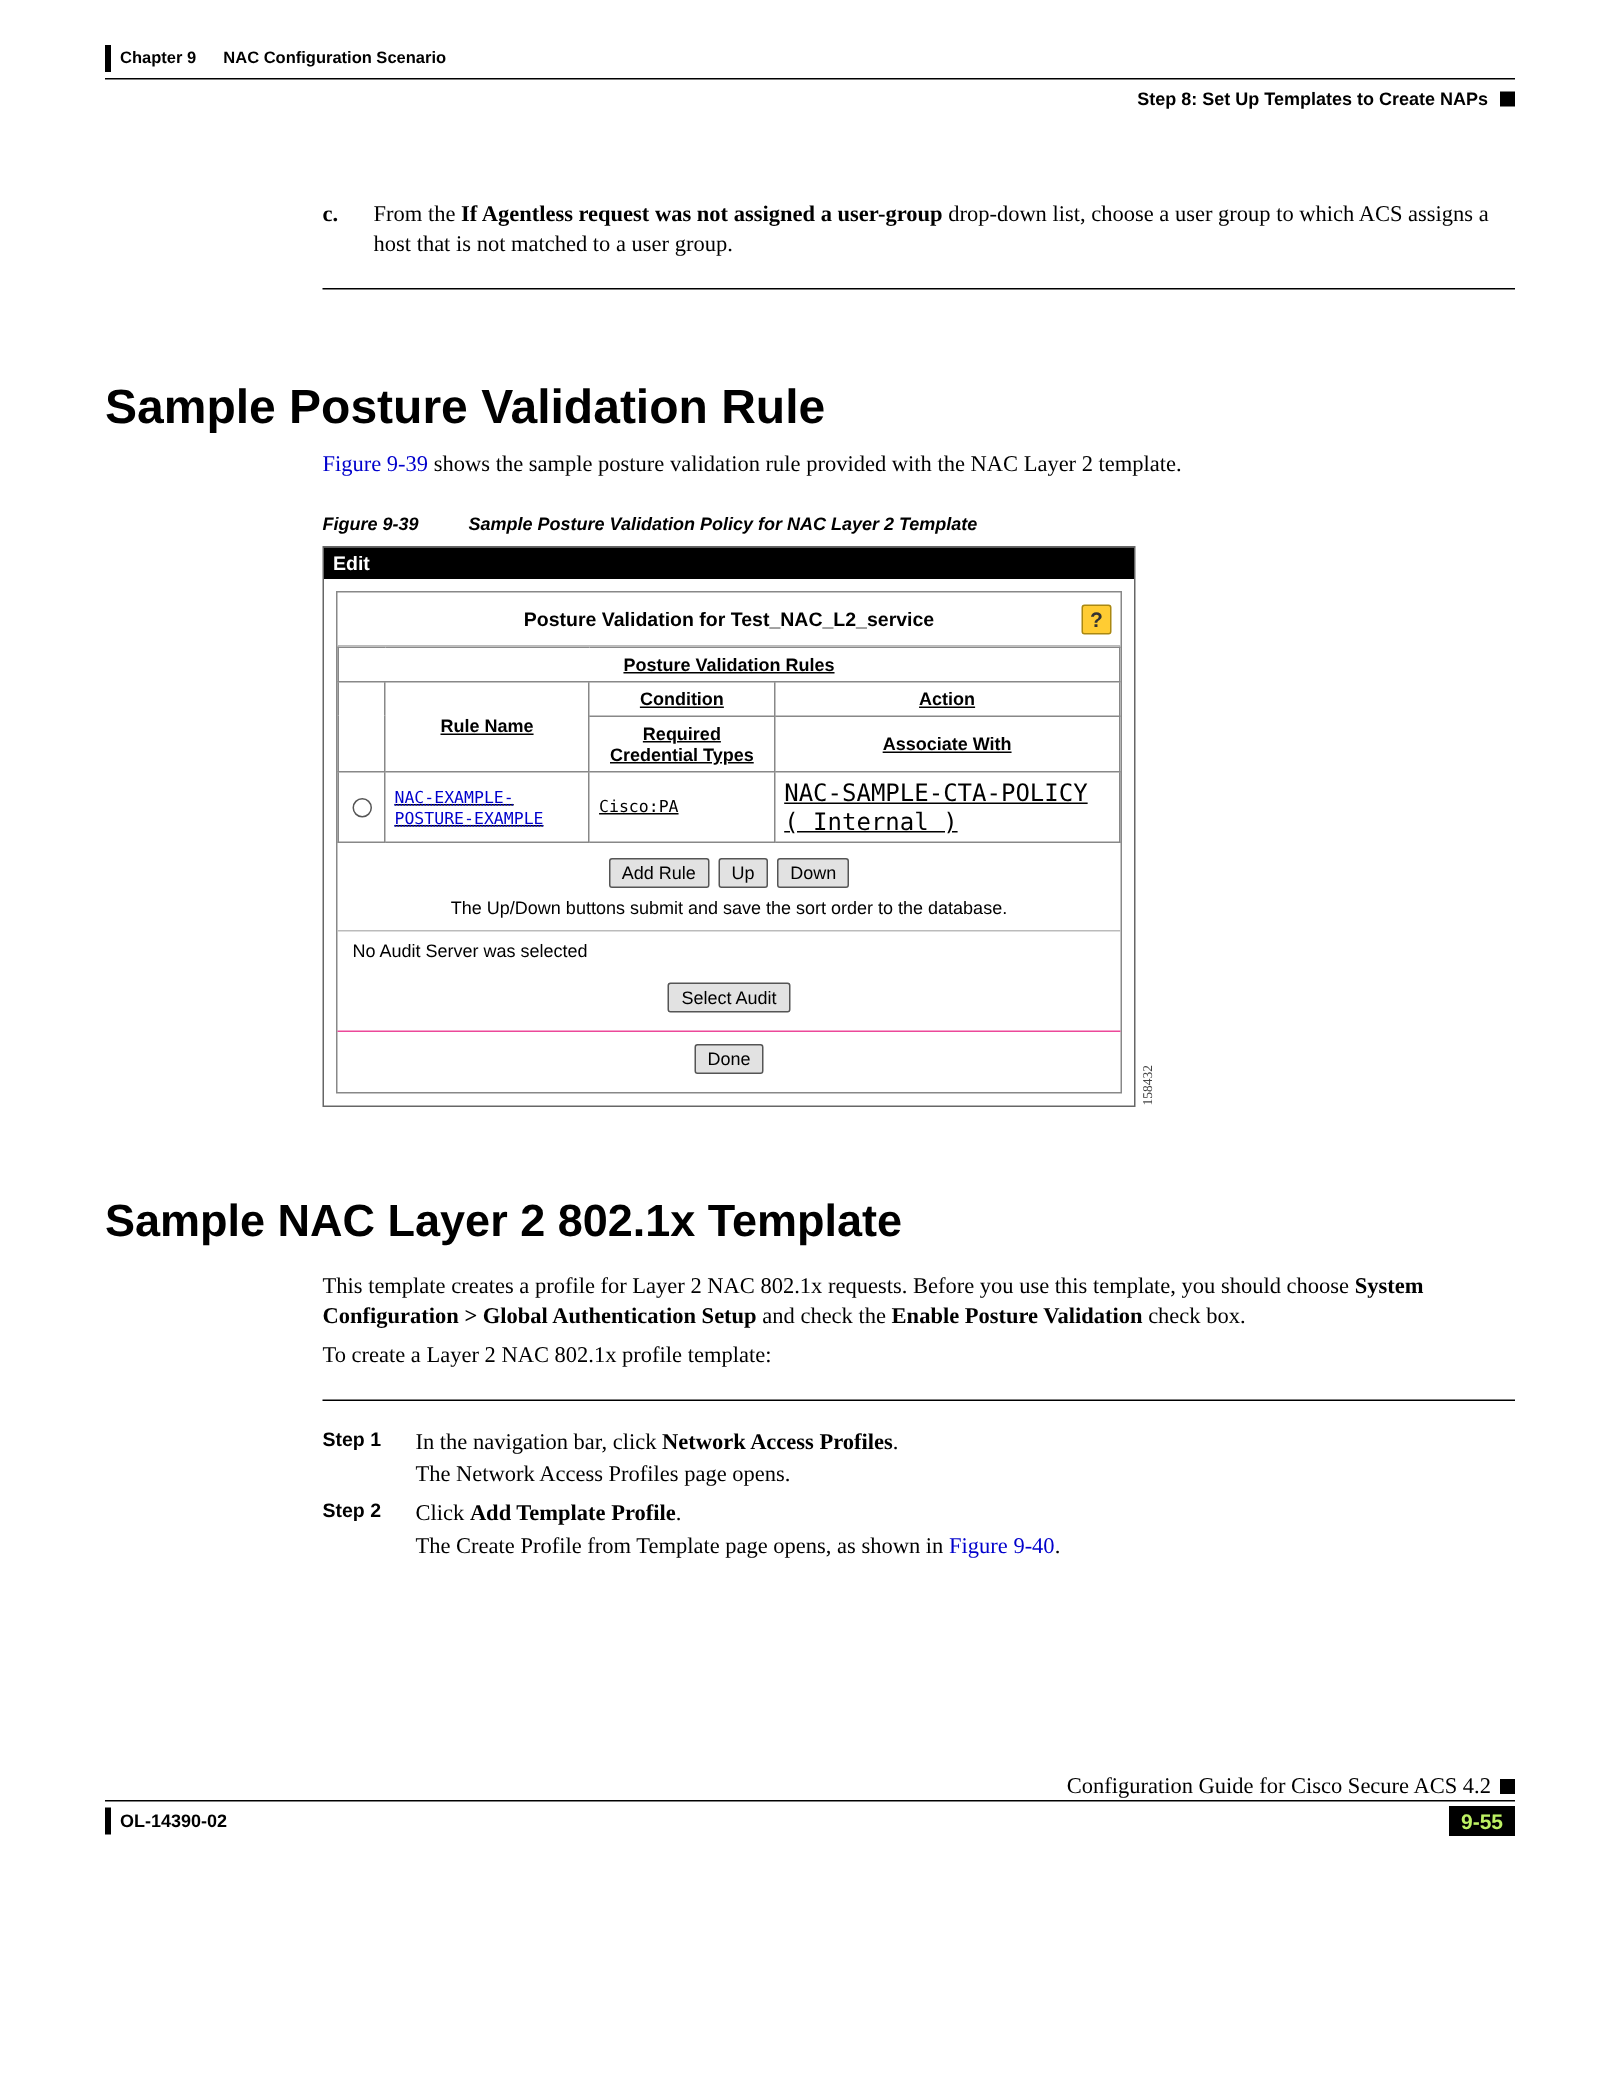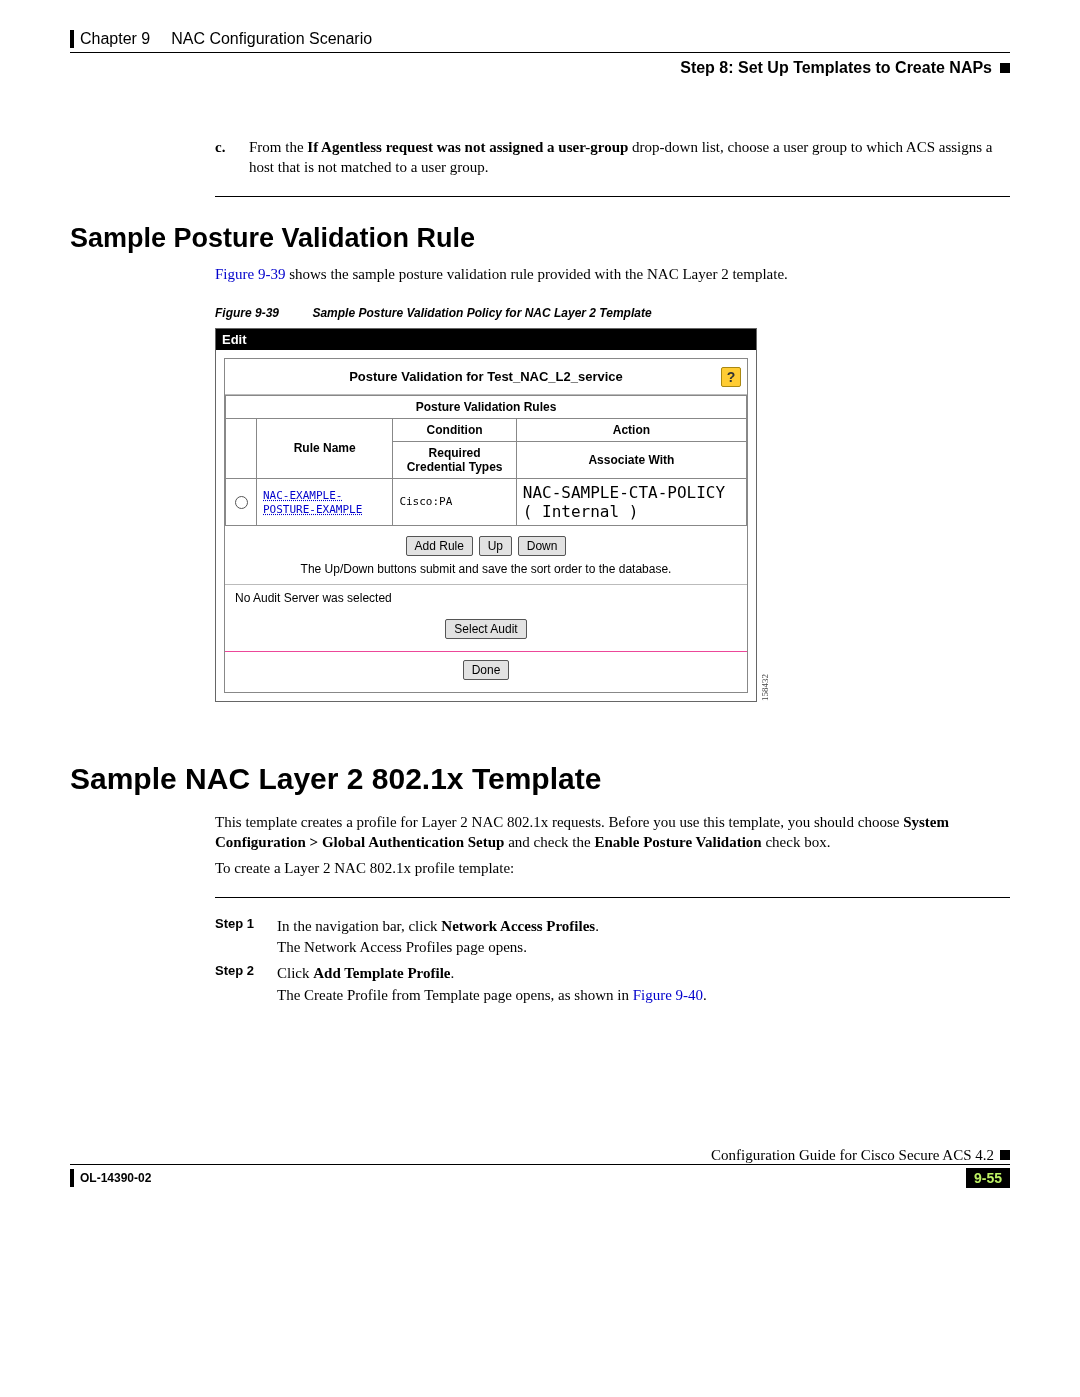--- a/index.html
+++ b/index.html
@@ -14,22 +14,22 @@
   .page {
     padding: 30px 70px 50px 70px;
     box-sizing: border-box;
   }
 
   
   .top-header {
     display: flex;
     justify-content: space-between;
     font-family: Arial, Helvetica, sans-serif;
-    font-size: 16px;
-    font-weight: normal;
+    font-size: 11px;
+    font-weight: bold;
   }
   .top-header .left {
     display: flex;
     align-items: center;
     gap: 6px;
   }
   .top-header .right {
     display: flex;
     align-items: center;
     gap: 6px;
@@ -47,21 +47,21 @@
     background: #000;
     margin-top: 4px;
     margin-left: 0;
   }
   .sub-header {
     display: flex;
     justify-content: flex-end;
     align-items: center;
     gap: 8px;
     font-family: Arial, Helvetica, sans-serif;
-    font-size: 16px;
+    font-size: 12px;
     font-weight: bold;
     margin-top: 6px;
   }
 
   
   .content {
     margin-left: 145px;
     margin-top: 60px;
   }
   .para { margin: 6px 0; line-height: 1.35; }
@@ -72,22 +72,22 @@
   .step-rule {
     height: 1px;
     background: #000;
     margin: 18px 0 18px 0;
   }
 
   
   h2.section {
     font-family: Arial, Helvetica, sans-serif;
     font-weight: bold;
-    font-size: 27px;
-    margin: 26px 0 10px 0;
+    font-size: 32px;
+    margin: 60px 0 10px 0;
   }
   h1.big {
     font-family: Arial, Helvetica, sans-serif;
     font-weight: bold;
     font-size: 30px;
     margin: 60px 0 16px 0;
   }
   .fig-caption {
     font-family: Arial, Helvetica, sans-serif;
     font-size: 12px;
@@ -153,20 +153,21 @@
     line-height: 18px;
     border: 1px solid #aa8811;
     border-radius: 2px;
   }
 
   table.rules {
     border-collapse: collapse;
     width: 100%;
     font-family: Arial, Helvetica, sans-serif;
     font-size: 12px;
+    text-decoration: underline;
   }
   table.rules th, table.rules td {
     border: 1px solid #888;
     padding: 4px 6px;
     vertical-align: middle;
   }
   table.rules th {
     font-weight: bold;
     text-align: center;
     background: #fff;

